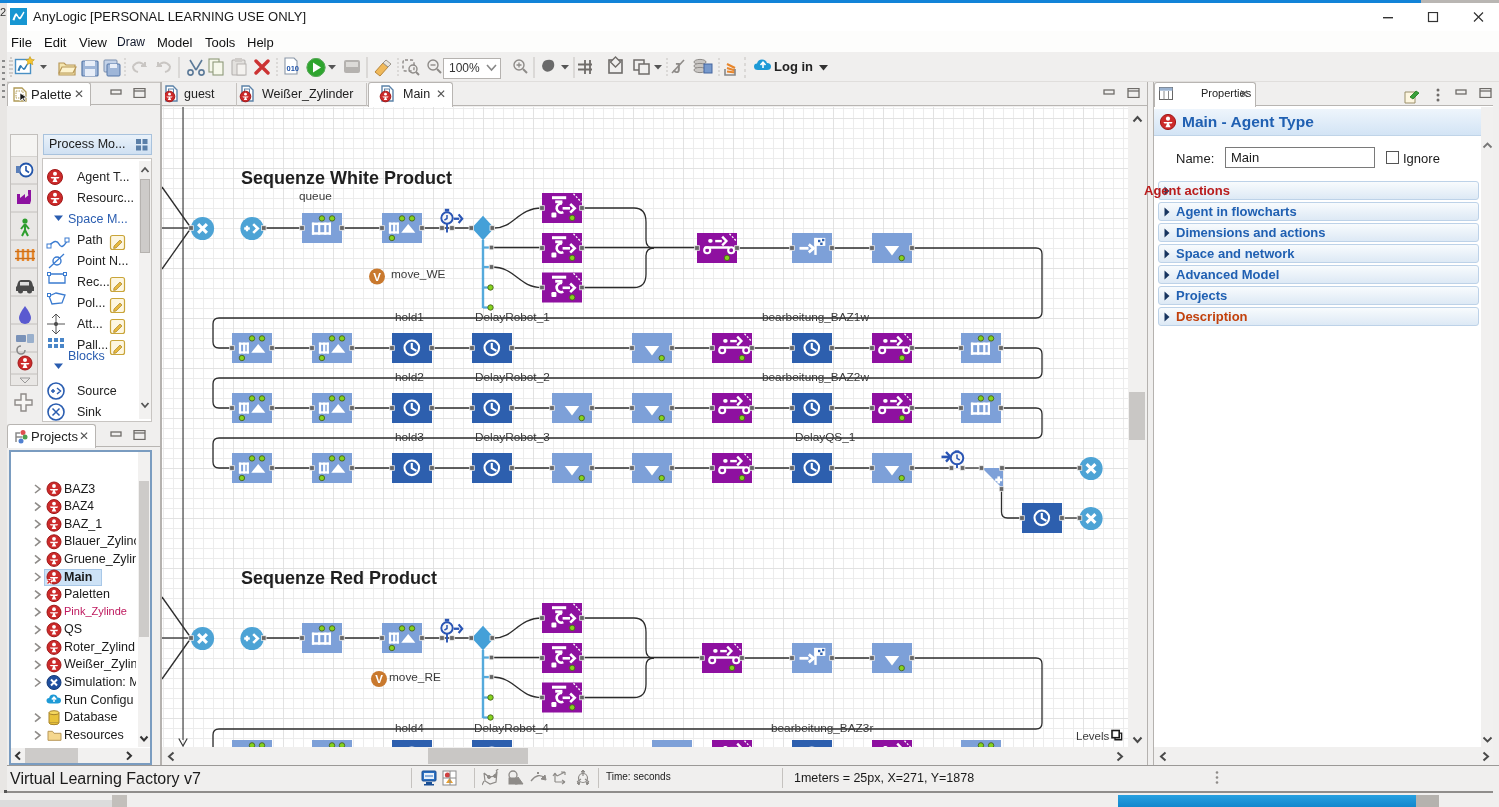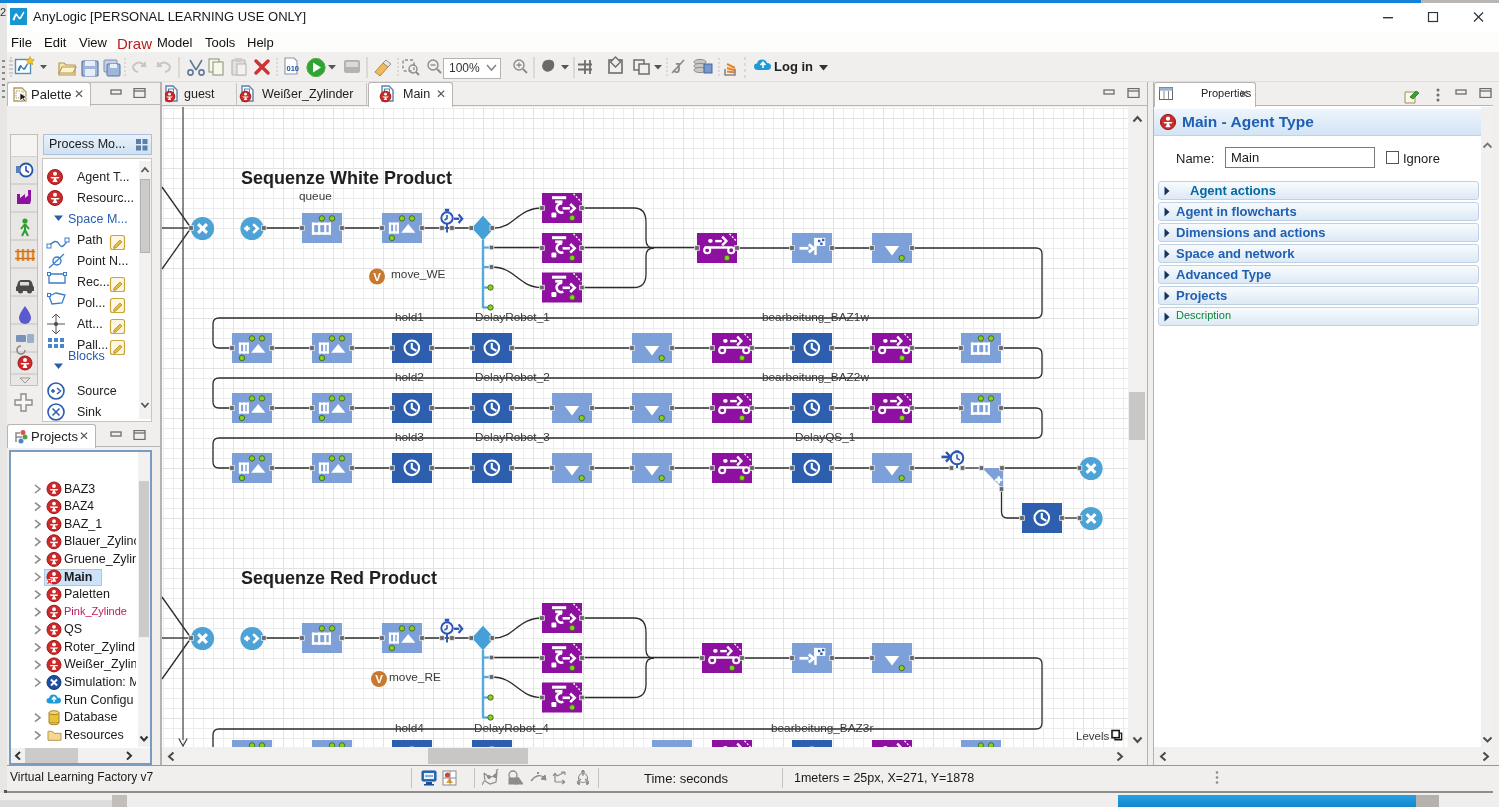--- a/index.html
+++ b/index.html
@@ -35,21 +35,21 @@
 <svg class="abs" style="left:1383px;top:12px;" width="112" height="12">
   <rect x="0" y="5" width="10" height="1.4" fill="#333"></rect>
   <rect x="45.5" y="0.5" width="9" height="9" fill="none" stroke="#333" stroke-width="1.2"></rect>
   <path d="M91,0.5 L100,9.5 M100,0.5 L91,9.5" stroke="#333" stroke-width="1.2"></path>
 </svg>
 
 <div class="abs" style="left:7px;top:31px;width:1492px;height:21px;background:#fdfdfc;"></div>
 <div class="tx" style="left:11px;top:35px;font-size:13px;color:#111;">File</div>
 <div class="tx" style="left:44px;top:35px;font-size:13px;color:#111;">Edit</div>
 <div class="tx" style="left:79px;top:35px;font-size:13px;color:#111;">View</div>
-<div class="tx" style="left:117px;top:35px;font-size:15px;color:#b91c1c;">Draw</div>
+<div class="tx" style="left:117px;top:35px;font-size:12px;color:#0f172a;">Draw</div>
 <div class="tx" style="left:157px;top:35px;font-size:13px;color:#111;">Model</div>
 <div class="tx" style="left:205px;top:35px;font-size:13px;color:#111;">Tools</div>
 <div class="tx" style="left:247px;top:35px;font-size:13px;color:#111;text-align:right;">Help</div>
 
 <div class="abs" style="left:7px;top:52px;width:1492px;height:30px;background:#f0efee;border-bottom:1px solid #e0dedc;box-sizing:border-box;"></div>
 <svg class="abs" style="left:7px;top:52px;" width="840" height="30" fill="none">
 
   <rect x="3" y="6" width="2" height="18" fill="none" stroke="#cfccc9" stroke-width="2" stroke-dasharray="2 2"></rect>
 
   <rect x="8.5" y="59.5" width="15" height="14" transform="translate(0,-52)" fill="#fff" stroke="#4a90c4" stroke-width="1.4"></rect>
@@ -426,21 +426,21 @@
   </svg>
 
 <div class="abs" style="left:11px;top:748px;width:139px;height:15px;background:#f2f1f0;"></div>
 <div class="abs" style="left:25px;top:748px;width:53px;height:15px;background:#cdcbc9;"></div>
 <svg class="abs" style="left:13px;top:750px;" width="10" height="11">
     <path d="M7,2 L3,5.8 L7,9.6" fill="none" stroke="#333" stroke-width="2"></path>
   </svg>
 <svg class="abs" style="left:124px;top:750px;" width="10" height="11">
     <path d="M3,2 L7,5.8 L3,9.6" fill="none" stroke="#333" stroke-width="2"></path>
   </svg>
-<div class="tx" style="left:10px;top:770px;font-size:12px;color:#1a1a1a;z-index:5;">Virtual Learning Factory v7</div>
+<div class="tx" style="left:10px;top:770px;font-size:16px;color:#1a1a1a;z-index:5;">Virtual Learning Factory v7</div>
 
 <div class="abs" style="left:162px;top:82px;width:985px;height:24px;background:#f0efee;border-bottom:1px solid #b8b5b2;box-sizing:border-box;"></div>
 <div class="abs" style="left:162px;top:83px;width:75px;height:23px;border-right:1px solid #c5c2bf;box-sizing:border-box;"></div>
 <div class="abs" style="left:237px;top:83px;width:130px;height:23px;border-right:1px solid #c5c2bf;box-sizing:border-box;"></div>
 <div class="abs" style="left:368px;top:82px;width:85px;height:25px;background:#fff;border:1px solid #b8b5b2;border-bottom:none;border-radius:3px 3px 0 0;box-sizing:border-box;"></div>
 <svg class="abs" style="left:165px;top:85px;" width="300" height="18">
  <g id="tabicon">
   <path d="M1,1 h7 l4,4 v11 h-11 z" fill="#fff" stroke="#5b82a8" stroke-width="1.4"></path>
   <rect x="3.5" y="4" width="5" height="4" fill="none" stroke="#5b82a8"></rect>
   <circle cx="4.5" cy="11.5" r="5.3" fill="#cc2a2a" stroke="#a01818"></circle>
@@ -931,51 +931,51 @@
 
 <div class="tx" style="left:1176px;top:151px;font-size:13px;color:#1a1a1a;">Name:</div>
 <div class="abs" style="left:1225px;top:147px;width:150px;height:21px;background:#fff;border:1px solid #7a7a7a;box-sizing:border-box;"></div>
 <div class="tx" style="left:1231px;top:150px;font-size:13px;color:#1a1a1a;">Main</div>
 <div class="abs" style="left:1386px;top:151px;width:13px;height:13px;background:#fff;border:1px solid #555;box-sizing:border-box;"></div>
 <div class="tx" style="left:1403px;top:151px;font-size:13px;color:#1a1a1a;">Ignore</div>
 <div class="abs" style="left:1158px;top:181px;width:321px;height:19px;background:linear-gradient(#f8fbfd,#dde9f5);border:1px solid #bdd2e8;border-radius:3px;box-sizing:border-box;"></div>
 <svg class="abs" style="left:1163px;top:186px;" width="8" height="10">
     <path d="M1.5,0.5 l5,4.5 -5,4.5 z" fill="#17345f"></path>
   </svg>
-<div class="tx" style="left:1190px;top:183px;font-size:13px;font-weight:bold;color:#0369a1;">Agent actions</div>
+<div class="tx" style="left:1144px;top:183px;font-size:13px;font-weight:bold;color:#b91c1c;">Agent actions</div>
 <div class="abs" style="left:1158px;top:202px;width:321px;height:19px;background:linear-gradient(#f8fbfd,#dde9f5);border:1px solid #bdd2e8;border-radius:3px;box-sizing:border-box;"></div>
 <svg class="abs" style="left:1163px;top:207px;" width="8" height="10">
     <path d="M1.5,0.5 l5,4.5 -5,4.5 z" fill="#17345f"></path>
   </svg>
 <div class="tx" style="left:1176px;top:204px;font-size:13px;font-weight:bold;color:#2060b2;">Agent in flowcharts</div>
 <div class="abs" style="left:1158px;top:223px;width:321px;height:19px;background:linear-gradient(#f8fbfd,#dde9f5);border:1px solid #bdd2e8;border-radius:3px;box-sizing:border-box;"></div>
 <svg class="abs" style="left:1163px;top:228px;" width="8" height="10">
     <path d="M1.5,0.5 l5,4.5 -5,4.5 z" fill="#17345f"></path>
   </svg>
 <div class="tx" style="left:1176px;top:225px;font-size:13px;font-weight:bold;color:#2060b2;">Dimensions and actions</div>
 <div class="abs" style="left:1158px;top:244px;width:321px;height:19px;background:linear-gradient(#f8fbfd,#dde9f5);border:1px solid #bdd2e8;border-radius:3px;box-sizing:border-box;"></div>
 <svg class="abs" style="left:1163px;top:249px;" width="8" height="10">
     <path d="M1.5,0.5 l5,4.5 -5,4.5 z" fill="#17345f"></path>
   </svg>
 <div class="tx" style="left:1176px;top:246px;font-size:13px;font-weight:bold;color:#2060b2;">Space and network</div>
 <div class="abs" style="left:1158px;top:265px;width:321px;height:19px;background:linear-gradient(#f8fbfd,#dde9f5);border:1px solid #bdd2e8;border-radius:3px;box-sizing:border-box;"></div>
 <svg class="abs" style="left:1163px;top:270px;" width="8" height="10">
     <path d="M1.5,0.5 l5,4.5 -5,4.5 z" fill="#17345f"></path>
   </svg>
-<div class="tx" style="left:1176px;top:267px;font-size:13px;font-weight:bold;color:#2060b2;">Advanced Type</div>
+<div class="tx" style="left:1176px;top:267px;font-size:13px;font-weight:bold;color:#2060b2;">Advanced Model</div>
 <div class="abs" style="left:1158px;top:286px;width:321px;height:19px;background:linear-gradient(#f8fbfd,#dde9f5);border:1px solid #bdd2e8;border-radius:3px;box-sizing:border-box;"></div>
 <svg class="abs" style="left:1163px;top:291px;" width="8" height="10">
     <path d="M1.5,0.5 l5,4.5 -5,4.5 z" fill="#17345f"></path>
   </svg>
 <div class="tx" style="left:1176px;top:288px;font-size:13px;font-weight:bold;color:#2060b2;">Projects</div>
 <div class="abs" style="left:1158px;top:307px;width:321px;height:19px;background:linear-gradient(#f8fbfd,#dde9f5);border:1px solid #bdd2e8;border-radius:3px;box-sizing:border-box;"></div>
 <svg class="abs" style="left:1163px;top:312px;" width="8" height="10">
     <path d="M1.5,0.5 l5,4.5 -5,4.5 z" fill="#17345f"></path>
   </svg>
-<div class="tx" style="left:1176px;top:309px;font-size:11px;font-weight:normal;color:#15803d;">Description</div>
+<div class="tx" style="left:1176px;top:309px;font-size:13px;font-weight:bold;color:#c2410c;">Description</div>
 
 <div class="abs" style="left:1481px;top:107px;width:12px;height:640px;background:#f1f0ef;"></div>
 <svg class="abs" style="left:1482px;top:140px;" width="11" height="11">
     <path d="M1.5,7.5 L5.5,3.5 L9.5,7.5" fill="none" stroke="#777" stroke-width="1.8"></path>
   </svg>
 <svg class="abs" style="left:1482px;top:734px;" width="11" height="11">
     <path d="M1.5,3.5 L5.5,7.5 L9.5,3.5" fill="none" stroke="#4a4a4a" stroke-width="1.8"></path>
   </svg>
 
 <div class="abs" style="left:1154px;top:747px;width:339px;height:18px;background:#f1f0ef;"></div>
@@ -1021,20 +1021,20 @@
   <g transform="translate(70,0)">
       <path d="M3,13 v-9 m0,0 l-2,3 m2,-3 l2,3 m-2,6 h10 m0,0 l-3,-2 m3,2 l-3,2 m-5,-8 l8,-4 m0,0 l-4,0 m4,0 l0,3" stroke-width="1.2"></path>
     </g>
   <g transform="translate(93,0)">
       <circle cx="8" cy="9" r="4.5" stroke-width="1.2"></circle>
       <path d="M8,2 v5 m-6,6 l4,-3 m8,3 l-4,-3" stroke-width="1.2"></path>
       <path d="M8,1 l-2,2 h4 z M2,14 l3,-1 -1,3 z M14,14 l-3,-1 1,3 z" fill="#8e8b88"></path>
     </g>
 </svg>
 <div class="abs" style="left:598px;top:768px;width:1px;height:20px;background:#c5c2bf;"></div>
-<div class="tx" style="left:606px;top:771px;font-size:13px;color:#1a1a1a;margin-left:38px;">Time: seconds</div>
+<div class="tx" style="left:606px;top:771px;font-size:10px;color:#1a1a1a;">Time: seconds</div>
 <div class="abs" style="left:782px;top:768px;width:1px;height:20px;background:#c5c2bf;"></div>
 <div class="tx" style="left:794px;top:771px;font-size:12.5px;color:#1a1a1a;">1meters = 25px, X=271, Y=1878</div>
 <svg class="abs" style="left:1213px;top:770px;" width="8" height="16" fill="#8e8b88">
   <circle cx="4" cy="2.5" r="1.3"></circle>
     <circle cx="4" cy="7.5" r="1.3"></circle>
     <circle cx="4" cy="12.5" r="1.3"></circle>
 </svg>
 
 </body></html>

